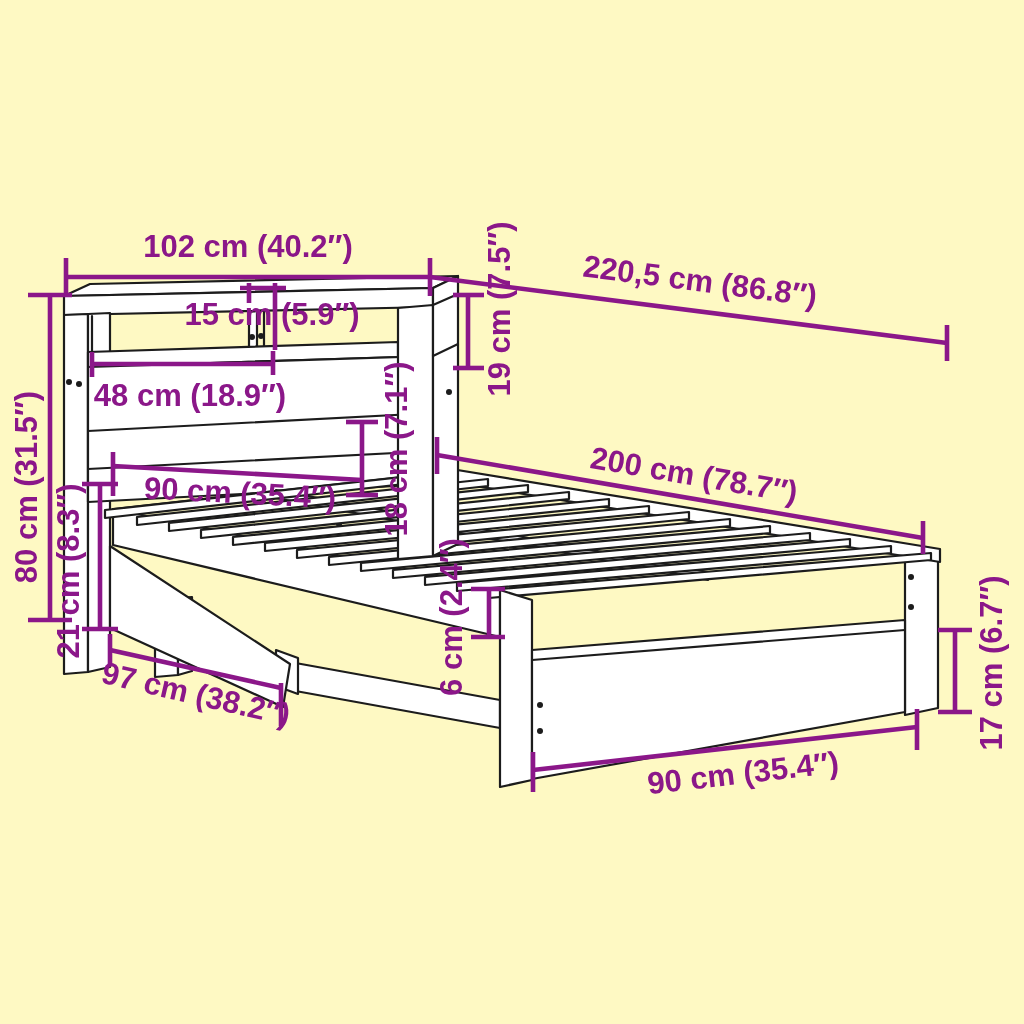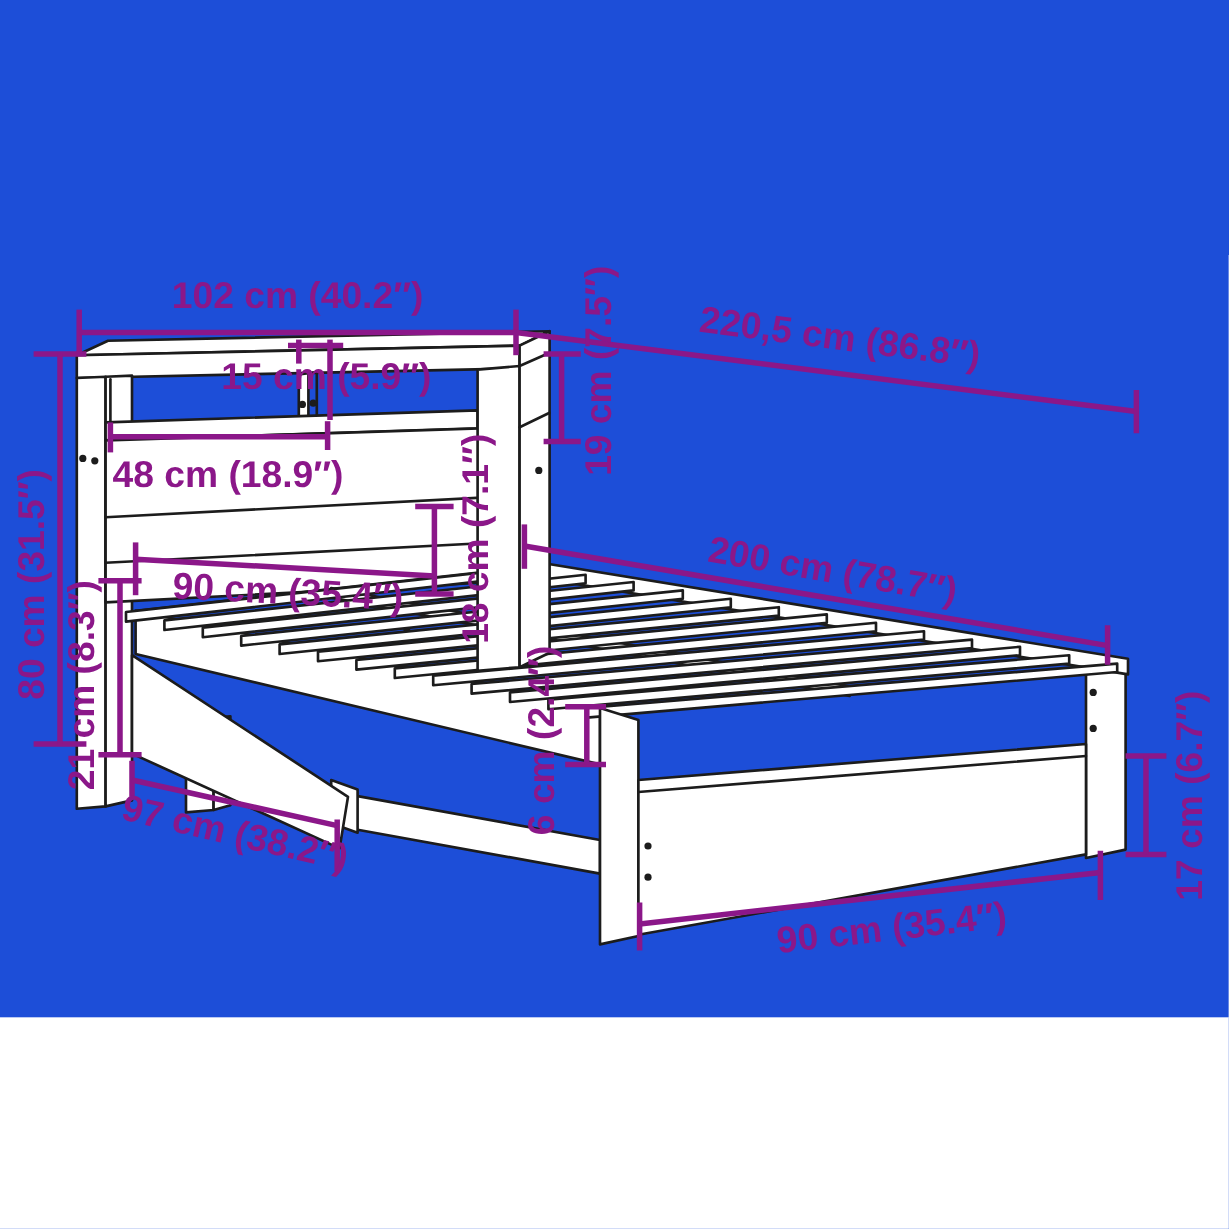--- a/index.html
+++ b/index.html
@@ -1,16 +1,16 @@
 <!DOCTYPE html>
 <html style="--accent: #8B1789;"><head>
 <meta charset="utf-8">
 <style>
   html,body{margin:0;padding:0;background:#fff;}
-  .stage{position:relative;width:1024px;height:848px;background:#1d4ed8;overflow:hidden;
+  .stage{position:relative;width:1024px;height:1024px;background:#fef9c3;overflow:hidden;
          font-family:"Liberation Sans",sans-serif;}
   svg{display:block}
   .art path,.art polygon,.art polyline,.art line{fill:#fff;stroke:#1c1c1c;stroke-width:2.2;
        stroke-linejoin:round;stroke-linecap:round;}
   .art .dot{fill:#1c1c1c;stroke:none;}
   .dims line,.dims polyline{stroke:var(--accent);stroke-width:4.6;fill:none;stroke-linecap:butt;}
   .lbl{fill:var(--accent);font-weight:bold;font-size:31px;letter-spacing:0px;
        text-anchor:middle;}
 </style>
 </head>

